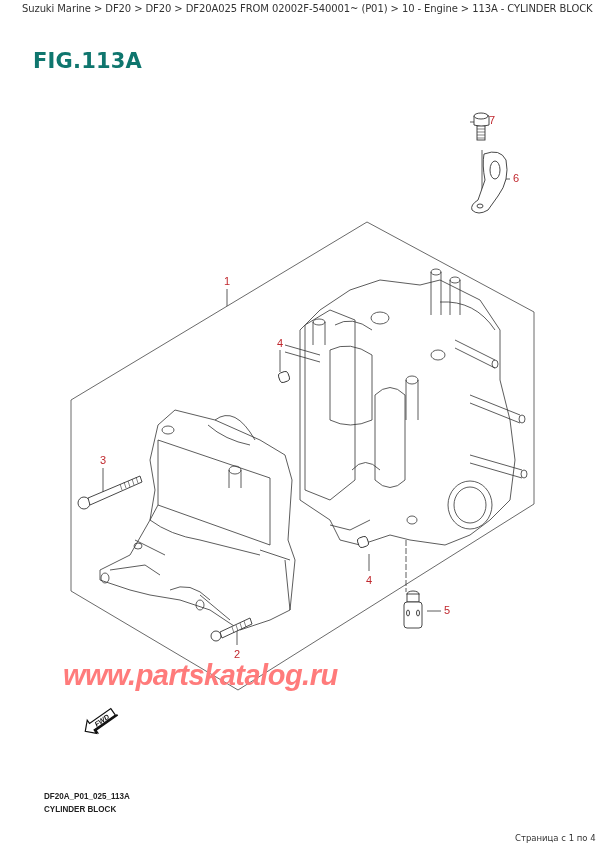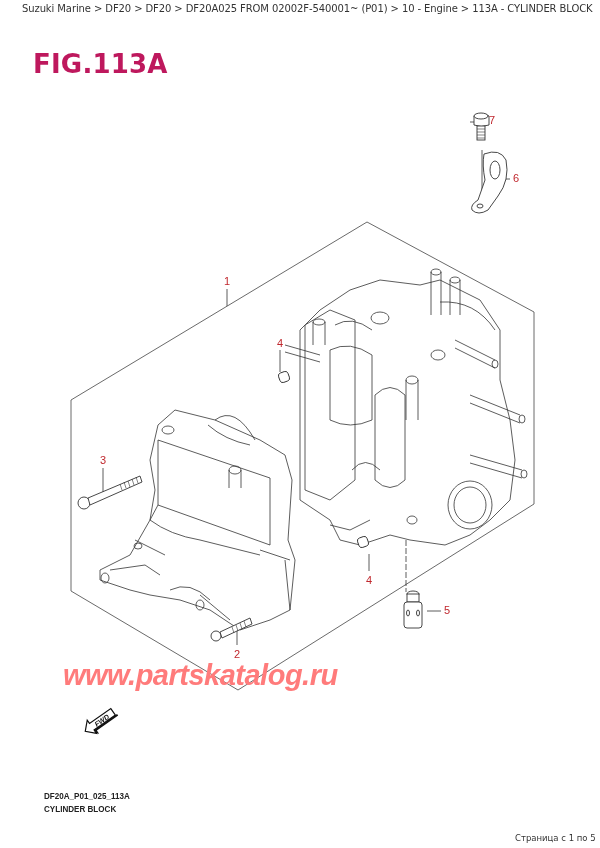--- a/index.html
+++ b/index.html
@@ -1,18 +1,18 @@
 <!DOCTYPE html>
 <html><head>
   <meta charset="utf-8">
   <style>
     html, body { margin: 0; padding: 0; background: #ffffff; }
     body { width: 600px; height: 848px; position: relative; overflow: hidden; font-family: "DejaVu Sans", sans-serif; color: #333; }
     .breadcrumb { position: absolute; left: 22px; top: 3px; font-size: 10px; color: #333; white-space: nowrap; letter-spacing: -0.1px; }
-    .fig-title { position: absolute; left: 33px; top: 49px; font-size: 26px; font-weight: bold; color: #be185d; font-family: "DejaVu Sans", sans-serif; letter-spacing: 0.2px; }
+    .fig-title { position: absolute; left: 33px; top: 49px; font-size: 21px; font-weight: bold; color: #0f766e; font-family: "DejaVu Sans", sans-serif; letter-spacing: 0.2px; }
     .diagram { position: absolute; left: 0; top: 0; width: 600px; height: 848px; }
     .callout { position: absolute; font-size: 11px; color: #c0272d; font-family: "Liberation Sans", sans-serif; }
     .watermark { position: absolute; left: 63px; top: 659px; font-size: 29px; font-weight: bold; font-style: italic; color: #ff7b7b; font-family: "Liberation Sans", sans-serif; letter-spacing: -0.5px; white-space: nowrap; }
     .fwd { position: absolute; left: 80px; top: 703px; }
     .footer-code { position: absolute; left: 44px; top: 790px; font-size: 9.5px; font-weight: bold; color: #222; font-family: "Liberation Sans", sans-serif; transform: scaleX(0.85); transform-origin: left; }
     .footer-title { position: absolute; left: 44px; top: 803px; font-size: 9.5px; font-weight: bold; color: #222; font-family: "Liberation Sans", sans-serif; transform: scaleX(0.85); transform-origin: left; }
     .page-indicator { position: absolute; left: 515px; top: 833px; font-size: 8.5px; color: #333; white-space: nowrap; }
   </style>
 </head>
 <body>
@@ -154,13 +154,13 @@
     <g transform="rotate(-35 20 18)">
       <polygon points="2,18 10,10 10,14 36,14 36,22 10,22 10,26" fill="#fff" stroke="#111" stroke-width="1.2"></polygon>
       <polygon points="4,20 12,28 12,24 38,24 38,22 10,22 10,26" fill="#111"></polygon>
       <text x="14" y="21" font-size="7" font-weight="bold" font-style="italic" fill="#111" font-family="Liberation Sans, sans-serif">FWD</text>
     </g>
   </svg>
 </div>
 
 <div class="footer-code">DF20A_P01_025_113A</div>
 <div class="footer-title">CYLINDER BLOCK</div>
-<div class="page-indicator">Страница с 1 по 5</div>
+<div class="page-indicator">Страница с 1 по 4</div>
 
 </body></html>

